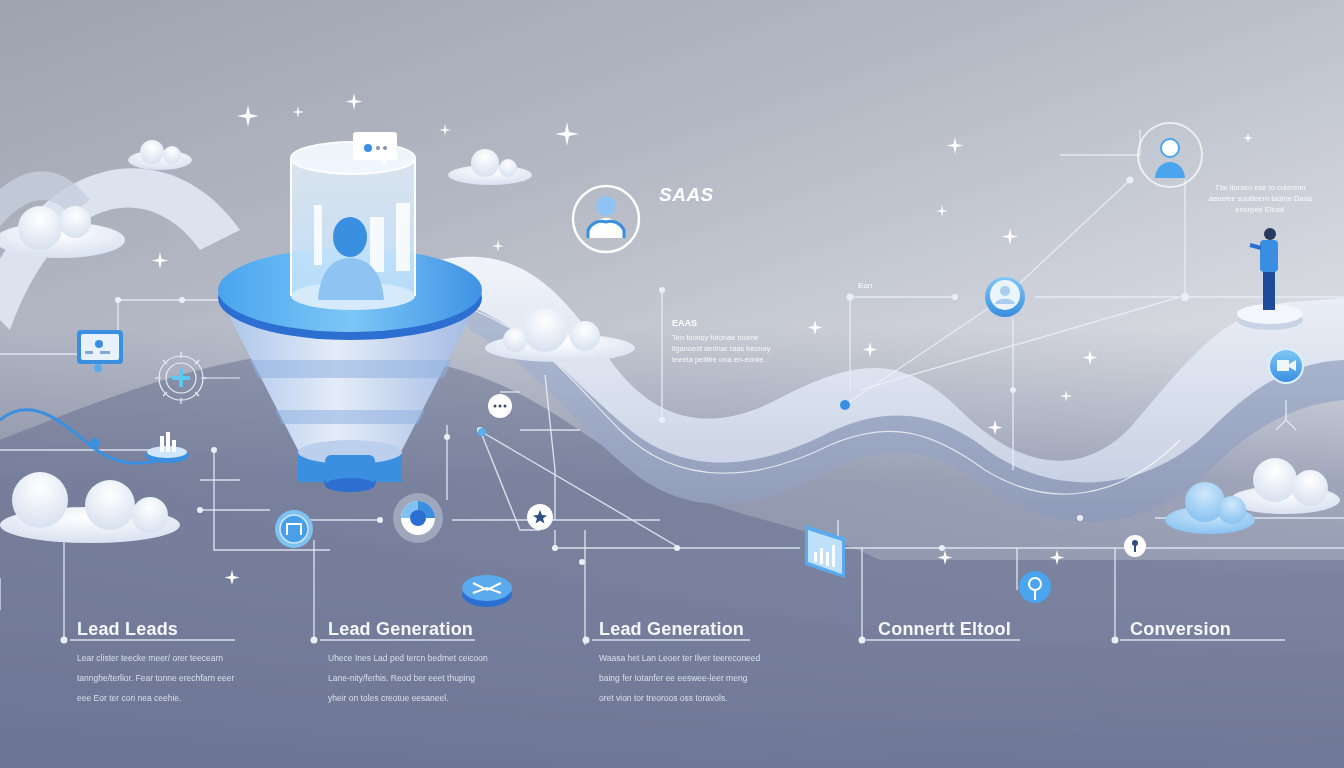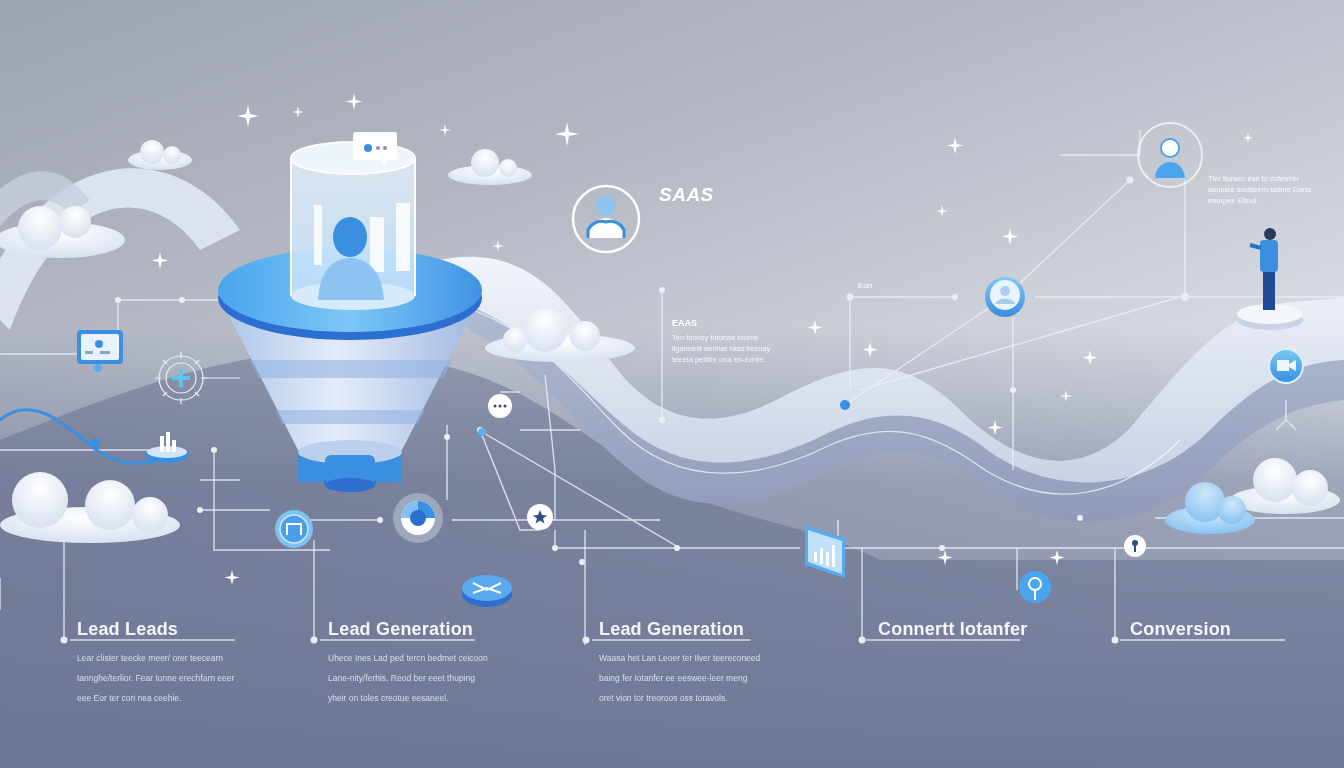--- a/index.html
+++ b/index.html
@@ -361,28 +361,28 @@
     </g>
   </svg>
 
   <div class="saas-title" style="left:659px; top:184px;">SAAS</div>
 
   <div class="small-title" style="left:672px; top:318px;text-align:right;">EAAS</div>
   <div class="small-desc" style="left:672px; top:332px;">Ten foonsy futonae toome liganoest aerinar raas becnay teeeta peilitre ona en-eonte.</div>
 
   <div class="tiny" style="left:858px; top:281px;">Eon</div>
 
-  <div class="right-desc" style="left:1208px; top:173px;">Tlar itorsen ese to cutenner aeuelee soutteern tadme Darla enorpee Eltool.</div>
+  <div class="right-desc" style="left:1208px; top:182px;text-align:center;">Tlar itorsen ese to cutenner aeuelee soutteern tadme Darla enorpee Eltool.</div>
 
   <div class="step-title" style="left:77px; top:619px;">Lead Leads</div>
   <div class="step-desc" style="left:77px; top:648px;">Lear clister teecke meer/ orer teecearn tannghe/terlior. Fear tonne erechfarn eeer eee Eor ter cori nea ceehie.</div>
 
   <div class="step-title" style="left:328px; top:619px;">Lead Generation</div>
   <div class="step-desc" style="left:328px; top:648px;">Uhece Ines Lad ped tercn bedmet ceicoon Lane-nity/ferhis. Reod ber eeet thuping yheir on toles creotue eesaneel.</div>
 
   <div class="step-title" style="left:599px; top:619px;">Lead Generation</div>
   <div class="step-desc" style="left:599px; top:648px;">Waasa het Lan Leoer ter Ilver teereconeed baing fer Iotanfer ee eeswee-leer meng oret vion tor treoroos oss toravols.</div>
 
-  <div class="step-title" style="left:878px; top:619px;">Connertt Iotanfer</div>
+  <div class="step-title" style="left:878px; top:619px;">Connertt Eltool</div>
 
   <div class="step-title" style="left:1130px; top:619px;">Conversion</div>
 
 </div>
 
 </body></html>

